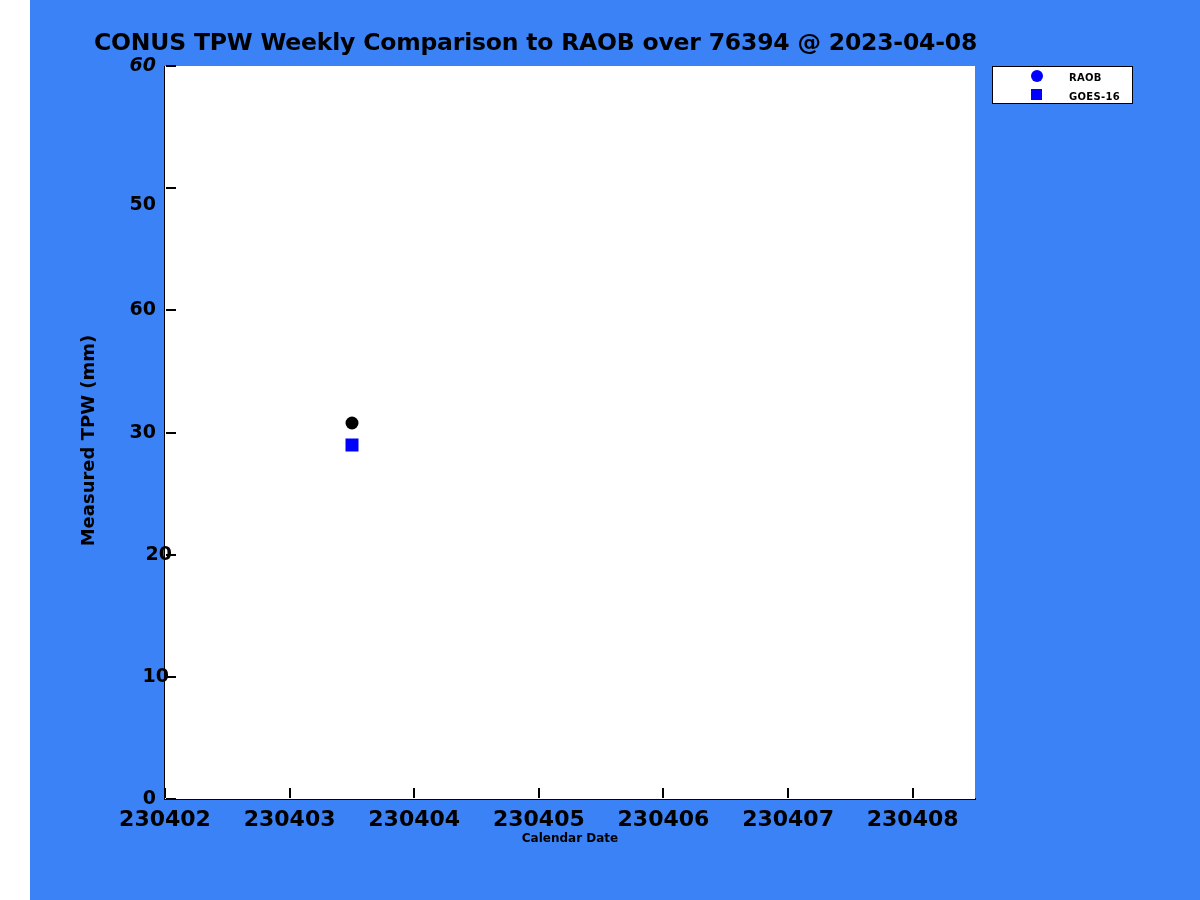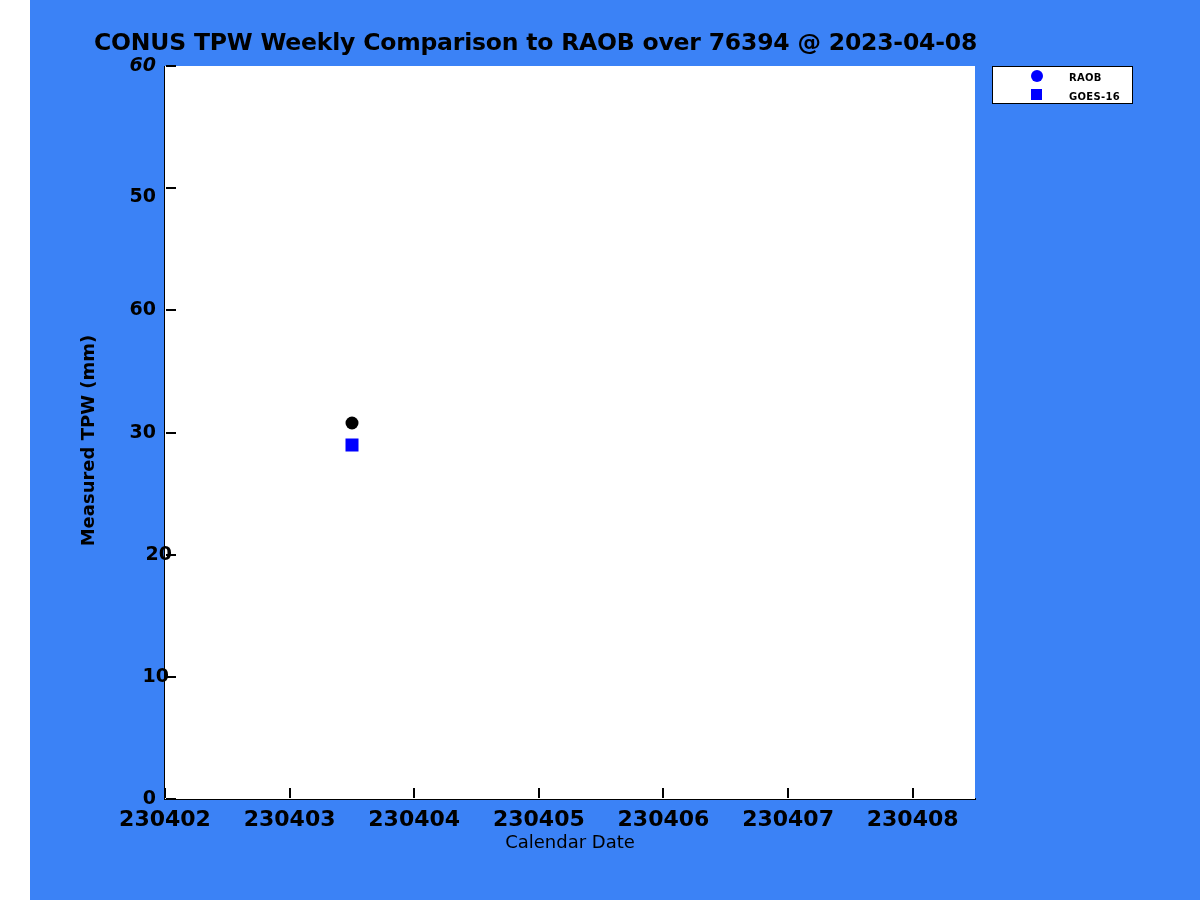--- a/index.html
+++ b/index.html
@@ -97,22 +97,22 @@
     transform: translateX(-50%);
   }
 
   
   #xlabel {
     position: absolute;
     left: 0;
     top: 831px;
     width: 1080px;
     text-align: center;
-    font-size: 18px;
-    font-weight: normal;
+    font-size: 12px;
+    font-weight: bold;
     color: #000000;
   }
   #ylabel {
     position: absolute;
     left: -263px;
     top: 430px;
     width: 640px;
     text-align: center;
     font-size: 18px;
     font-weight: bold;
@@ -199,21 +199,21 @@
       <div class="ytick-label" style="left: 60px; width: 66px; top: 786px;">0</div>
       <div class="ytick-mark" style="top: 675.833px;"></div>
       <div class="ytick-label" style="left: 73px; width: 66px; top: 663.833px;">10</div>
       <div class="ytick-mark" style="top: 553.667px;"></div>
       <div class="ytick-label" style="left: 76px; width: 66px; top: 541.667px;">20</div>
       <div class="ytick-mark" style="top: 431.5px;"></div>
       <div class="ytick-label" style="left: 60px; width: 66px; top: 419.5px;">30</div>
       <div class="ytick-mark" style="top: 309.333px;"></div>
       <div class="ytick-label" style="left: 60px; width: 66px; top: 297.333px;">60</div>
       <div class="ytick-mark" style="top: 187.167px;"></div>
-      <div class="ytick-label" style="left: 60px; width: 66px; top: 184px;">50</div>
+      <div class="ytick-label" style="left: 60px; width: 66px; top: 192px;">50</div>
       <div class="ytick-mark" style="top: 65px;"></div>
       <div class="ytick-label" style="left: 60px; width: 66px; top: 53px; font-style: italic;">60</div>
     </div>
   <div id="x-ticks">
       <div class="xtick-mark" style="left: 134px;"></div>
       <div class="xtick-label" style="left: 135px;">230402</div>
       <div class="xtick-mark" style="left: 258.615px;"></div>
       <div class="xtick-label" style="left: 259.615px;">230403</div>
       <div class="xtick-mark" style="left: 383.231px;"></div>
       <div class="xtick-label" style="left: 384.231px;">230404</div>

